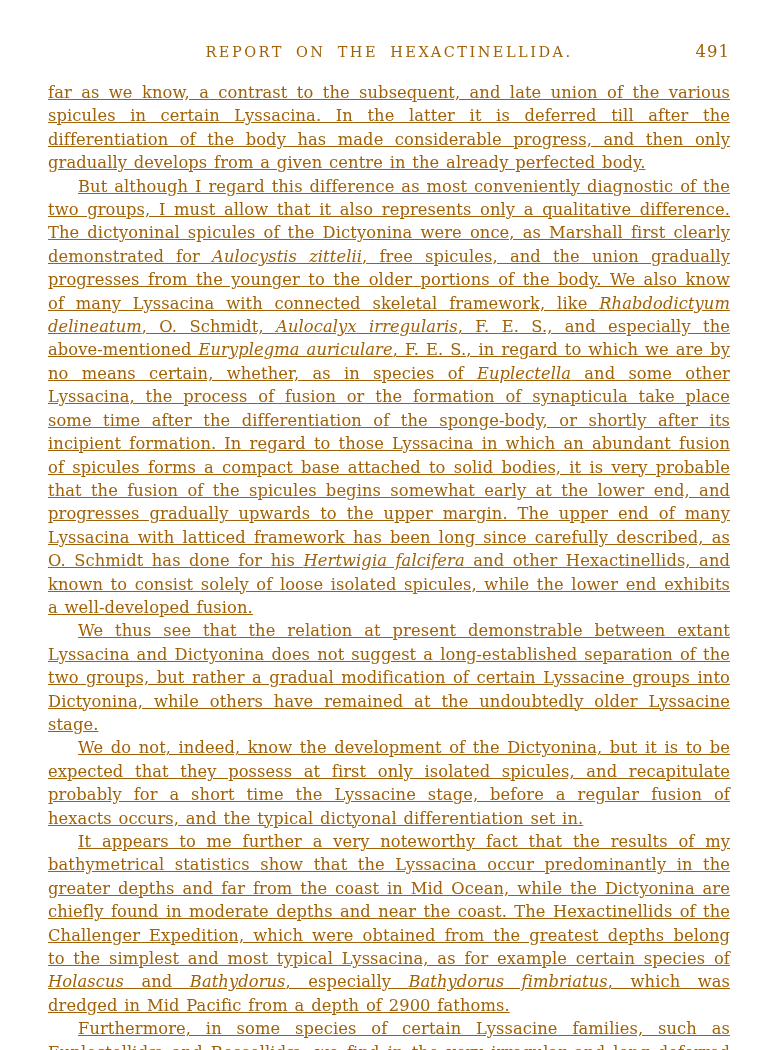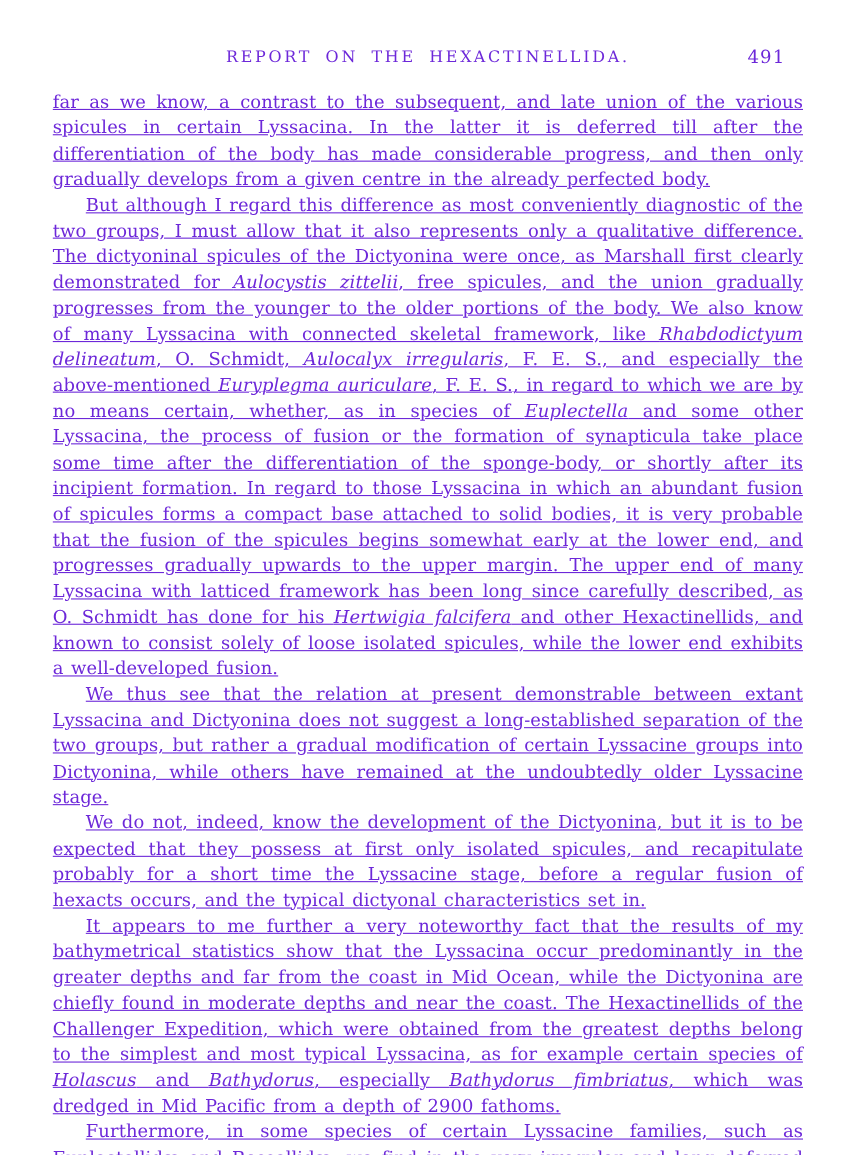--- a/index.html
+++ b/index.html
@@ -6,40 +6,40 @@
     margin: 0;
     padding: 0;
     background: #ffffff;
   }
   .page {
     position: relative;
     width: 776px;
     height: 1050px;
     background: #ffffff;
     font-family: "DejaVu Serif", "Liberation Serif", serif;
-    color: #6d28d9;
+    color: #a16207;
     overflow: hidden;
   }
   .header {
     position: absolute;
     top: 44px;
     left: 48px;
     width: 682px;
     height: 20px;
   }
   .running-title {
     text-align: center;
     font-size: 14.5px;
     letter-spacing: 2.5px;
     word-spacing: 5px;
     white-space: nowrap;
   }
   .page-number {
     position: absolute;
-    right: 16px;
+    right: 0;
     top: -2px;
     font-size: 16.5px;
     letter-spacing: 1px;
   }
   .text-block {
     position: absolute;
     top: 81px;
     left: 48px;
     width: 682px;
     font-size: 16.3px;
@@ -65,17 +65,17 @@
 
 <div class="page">
   <div class="header">
     <div class="running-title">REPORT ON THE HEXACTINELLIDA.</div>
     <div class="page-number">491</div>
   </div>
   <div class="text-block">
       <p class="para"><span>far as we know, a contrast to the subsequent, and late union of the various spicules in certain Lyssacina.  In the latter it is deferred till after the differentiation of the body has made considerable progress, and then only gradually develops from a given centre in the already perfected body.</span></p>
       <p class="para indent"><span>But although I regard this difference as most conveniently diagnostic of the two groups, I must allow that it also represents only a qualitative difference.  The dictyoninal spicules of the Dictyonina were once, as Marshall first clearly demonstrated for </span><i>Aulocystis zittelii</i><span>, free spicules, and the union gradually progresses from the younger to the older portions of the body.  We also know of many Lyssacina with connected skeletal framework, like </span><i>Rhabdodictyum delineatum</i><span>, O. Schmidt, </span><i>Aulocalyx irregularis</i><span>, F. E. S., and especially the above-mentioned </span><i>Euryplegma auriculare</i><span>, F. E. S., in regard to which we are by no means certain, whether, as in species of </span><i>Euplectella</i><span> and some other Lyssacina, the process of fusion or the formation of synapticula take place some time after the differentiation of the sponge-body, or shortly after its incipient formation.  In regard to those Lyssacina in which an abundant fusion of spicules forms a compact base attached to solid bodies, it is very probable that the fusion of the spicules begins somewhat early at the lower end, and progresses gradually upwards to the upper margin.  The upper end of many Lyssacina with latticed framework has been long since carefully described, as O. Schmidt has done for his </span><i>Hertwigia falcifera</i><span> and other Hexactinellids, and known to consist solely of loose isolated spicules, while the lower end exhibits a well-developed fusion.</span></p>
       <p class="para indent"><span>We thus see that the relation at present demonstrable between extant Lyssacina and Dictyonina does not suggest a long-established separation of the two groups, but rather a gradual modification of certain Lyssacine groups into Dictyonina, while others have remained at the undoubtedly older Lyssacine stage.</span></p>
-      <p class="para indent"><span>We do not, indeed, know the development of the Dictyonina, but it is to be expected that they possess at first only isolated spicules, and recapitulate probably for a short time the Lyssacine stage, before a regular fusion of hexacts occurs, and the typical dictyonal characteristics set in.</span></p>
+      <p class="para indent"><span>We do not, indeed, know the development of the Dictyonina, but it is to be expected that they possess at first only isolated spicules, and recapitulate probably for a short time the Lyssacine stage, before a regular fusion of hexacts occurs, and the typical dictyonal differentiation set in.</span></p>
       <p class="para indent"><span>It appears to me further a very noteworthy fact that the results of my bathymetrical statistics show that the Lyssacina occur predominantly in the greater depths and far from the coast in Mid Ocean, while the Dictyonina are chiefly found in moderate depths and near the coast.  The Hexactinellids of the Challenger Expedition, which were obtained from the greatest depths belong to the simplest and most typical Lyssacina, as for example certain species of </span><i>Holascus</i><span> and </span><i>Bathydorus</i><span>, especially </span><i>Bathydorus fimbriatus</i><span>, which was dredged in Mid Pacific from a depth of 2900 fathoms.</span></p>
       <p class="para indent"><span>Furthermore, in some species of certain Lyssacine families, such as Euplectellidæ and Rossellidæ, we find in the very irregular and long deferred fusion of the larger spicules into a compact connected framework, what may be regarded as an incipient development of a dictyonal skeleton.</span></p>
     </div>
 </div>
 
 </body></html>

